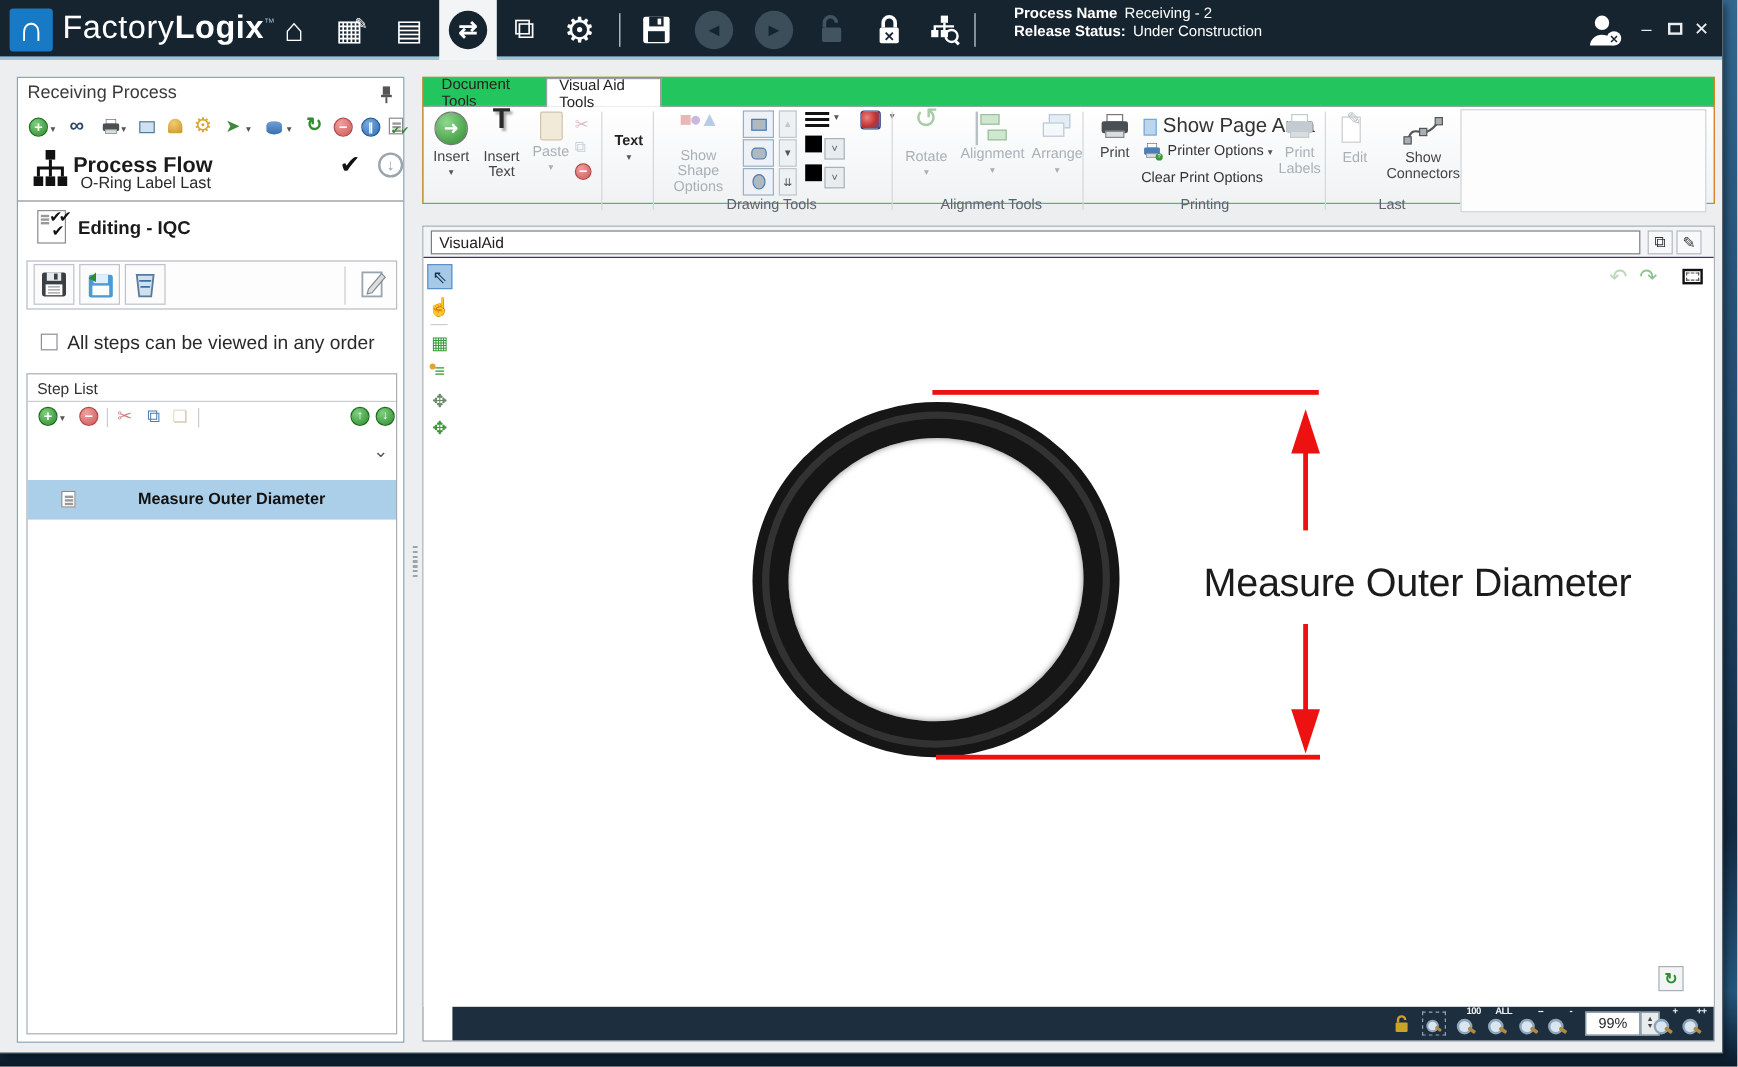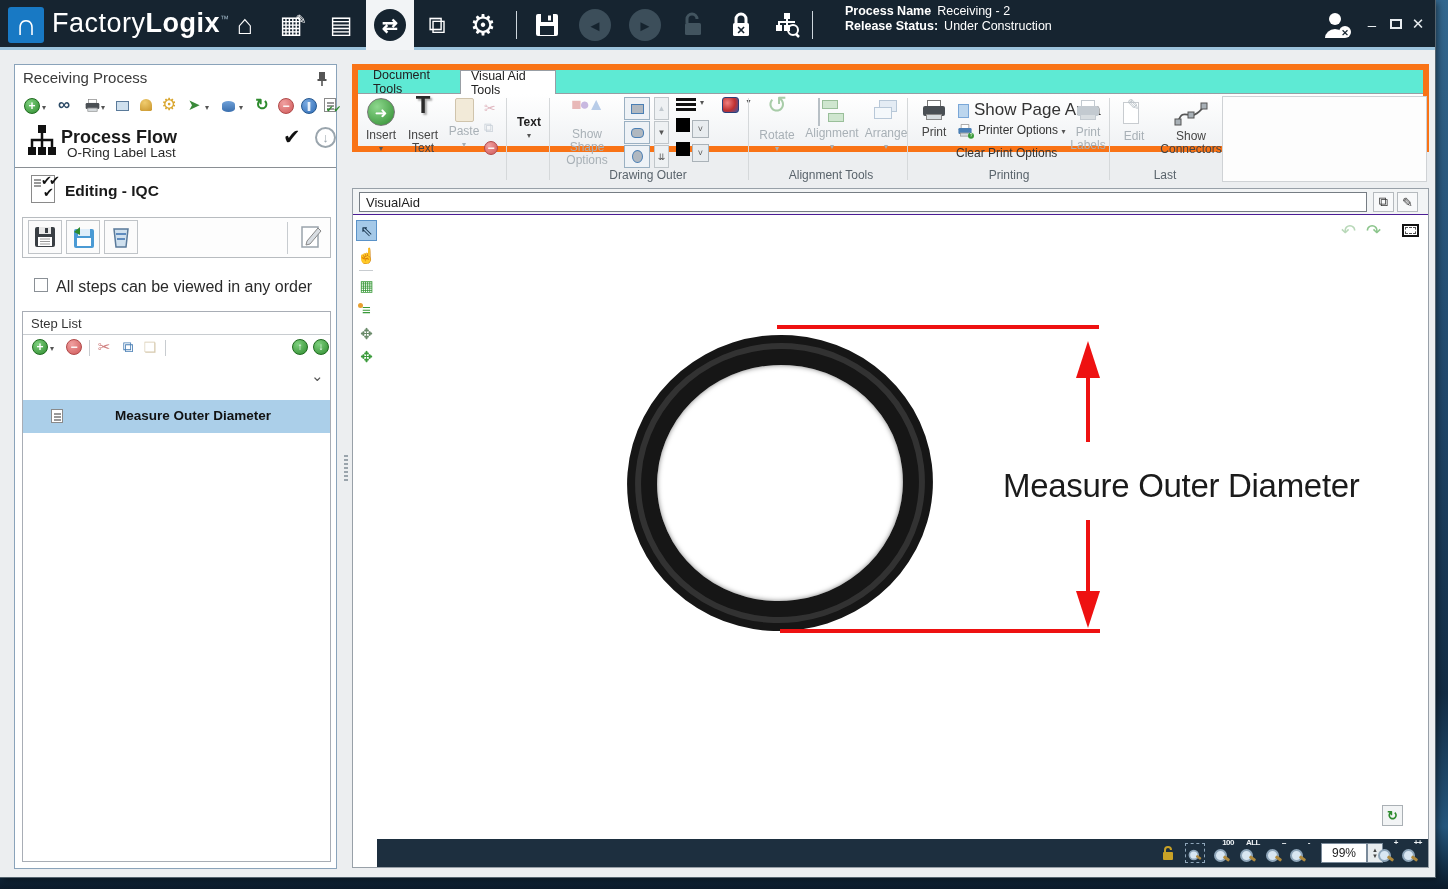--- a/index.html
+++ b/index.html
@@ -44,21 +44,21 @@
   .divider-h { position:absolute; left:0; right:0; height:1px; background:#8a8f94; }
   .btnbox { position:absolute; border:1px solid #b8bcc0; background:#fdfdfd; }
   .sq-btn { position:absolute; width:34px; height:34px; border:1px solid #c0c4c8; background:#fbfbfb; display:flex; align-items:center; justify-content:center; }
   .chk { position:absolute; width:14px; height:14px; border:1px solid #8a9096; background:#fff; }
   .steplist { position:absolute; border:1px solid #a8adb5; background:#fff; }
   .sel-row { position:absolute; left:0; right:0; height:33px; background:#abcfe9; }
   .doc-icon { display:inline-block; width:12px; height:14px; background:#fff; border:1px solid #8a8a8a; position:relative; }
   .doc-icon::after { content:""; position:absolute; left:2px; top:3px; width:7px; height:1.5px; background:#999; box-shadow:0 3px 0 #999, 0 6px 0 #999; }
 
   
-  .ribbon { position:absolute; left:352px; top:64px; width:1077px; height:88px; background:#5eead4; border:6px solid #f97316; }
+  .ribbon { position:absolute; left:352px; top:64px; width:1077px; height:106px; background:#22c55e; border:1px solid #f97316; }
   .rtab { position:absolute; top:0; height:24px; display:flex; align-items:center; justify-content:center;
     font-size:12.5px; color:#222; padding:0 10px; }
   .rtab.active { background:#fff; border:1px solid #989ea4; border-bottom:none; z-index:2; }
   .rbody { position:absolute; left:0; right:0; top:23px; bottom:0; background:linear-gradient(180deg,#ffffff,#f0f2f4); border-top:1px solid #989ea4; }
   .rb { position:absolute; display:flex; flex-direction:column; align-items:center; font-size:12px; color:#444; text-align:center; line-height:13px; }
   .rb.dim { color:#a8b0b6; }
   .rdiv { position:absolute; top:4px; height:82px; width:1px; background:#d5d8da; }
   .rgroup-label { position:absolute; top:74px; transform:translateX(-50%); font-size:12px; color:#5a646c; white-space:nowrap; }
   .shape-btn { width:26px; height:23px; border:1px solid #9ab0c2; background:#eef2f6; display:flex; align-items:center; justify-content:center; margin-bottom:1px; }
   .color-sq { width:14px; height:14px; background:#000; display:inline-block; }
@@ -385,21 +385,21 @@
       </div>
       <div>
         <div class="abs" style="left:318px;top:4px;"><span style="display:inline-block;width:20px;height:14px;background:repeating-linear-gradient(180deg,#111 0 3px,transparent 3px 5px);"></span><span style="font-size:8px;color:#555;margin-left:4px;vertical-align:top;">▾</span></div>
         <div class="abs" style="left:318px;top:24px;"><span class="color-sq"></span><span class="drop-box">˅</span></div>
         <div class="abs" style="left:318px;top:48px;"><span class="color-sq"></span><span class="drop-box">˅</span></div>
       </div>
       <div class="abs" style="left:364px;top:3px;">
         <span style="display:inline-block;width:17px;height:16px;border-radius:3px;background:radial-gradient(circle at 30% 35%,#f08080,#c03030 55%,#3858a8);border:1px solid #28407a;"></span>
         <span style="font-size:8px;color:#555;vertical-align:top;margin-left:3px;">▾</span>
       </div>
-      <div class="rgroup-label" style="left:290px;">Drawing Outer</div>
+      <div class="rgroup-label" style="left:290px;">Drawing Tools</div>
       <div class="rdiv" style="left:390px;"></div>
 
       <div class="rb dim" style="left:396px;top:4px;width:46px;">
         <span style="font-size:24px;color:#a8cca8;height:31px;">↺</span>
         <span>Rotate</span>
         <span style="font-size:8px;">▾</span>
       </div>
       <div class="rb dim" style="left:446px;top:4px;width:56px;">
         <span style="position:relative;width:28px;height:29px;display:inline-block;">
               <span style="position:absolute;left:4px;top:2px;width:16px;height:9px;background:#cfe6cf;border:1px solid #9abf9a;"></span>

